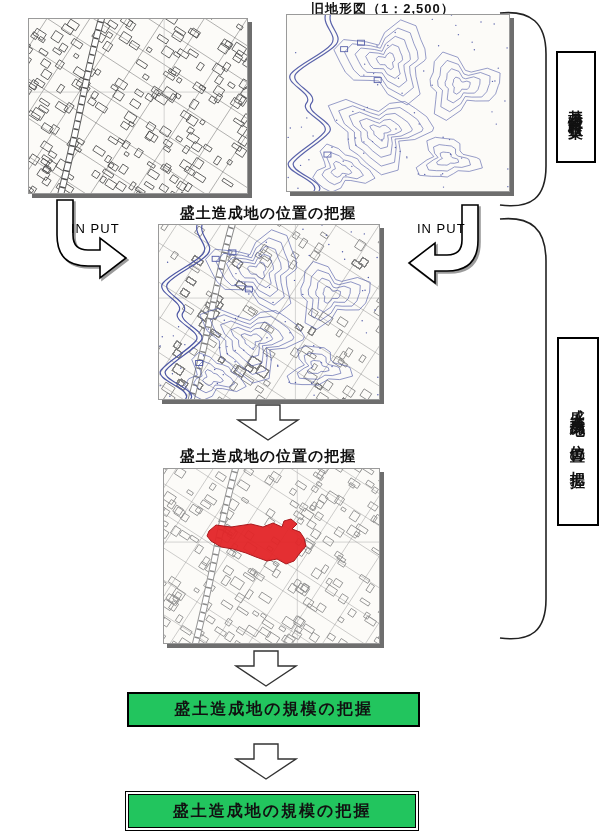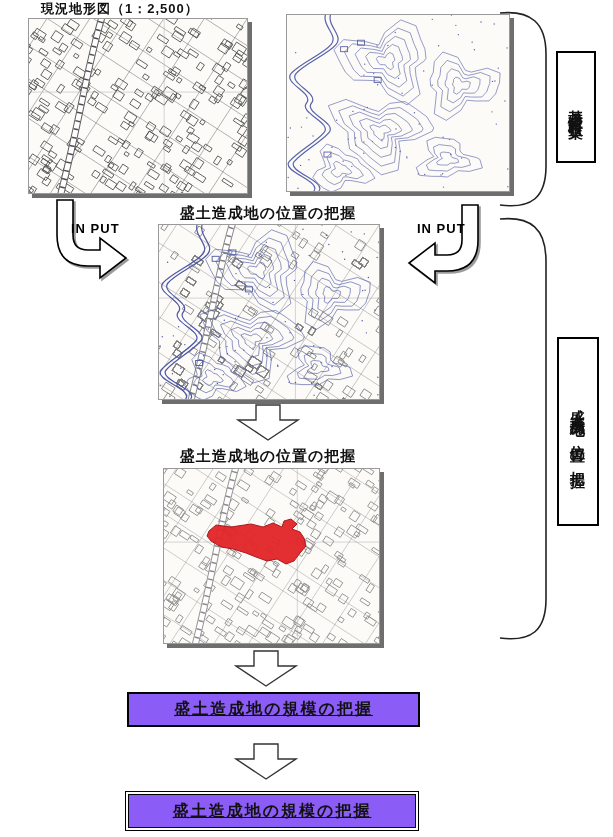--- a/index.html
+++ b/index.html
@@ -5,33 +5,32 @@
   html,body{margin:0;padding:0;background:#fff;}
   .stage{position:relative;width:613px;height:837px;background:#ffffff;overflow:hidden;
          font-family:"Liberation Sans",sans-serif;color:#111;}
   .abs{position:absolute;}
   .map-title{font-weight:bold;font-size:13px;letter-spacing:1px;white-space:nowrap;}
   .map-title.big{font-size:15px;}
   .map-frame{background:#fcfbf8;border:1px solid #9a9a9a;box-shadow:4px 4px 0 #6e6e6e;}
   .vlabel{writing-mode:vertical-rl;text-orientation:upright;border:2px solid #000;background:#fff;
           display:flex;align-items:center;justify-content:center;font-weight:bold;font-size:15px;
           letter-spacing:3px;line-height:1;}
-  .inputlabel{font-weight:bold;font-size:13px;letter-spacing:1px;white-space:pre;color:#000;}
-  .flow-box{border:2px solid #000;background:#8b5cf6;display:flex;align-items:center;justify-content:center;
-            font-weight:bold;font-size:16px;letter-spacing:2px;text-decoration:underline;}
+  .inputlabel{font-weight:normal;font-size:13px;letter-spacing:1px;white-space:pre;color:#000;}
+  .flow-box{border:2px solid #000;background:#22c55e;display:flex;align-items:center;justify-content:center;
+            font-weight:bold;font-size:16px;letter-spacing:2px;}
   .flow-box.double{border:1px solid #000;box-shadow:inset 0 0 0 2px #fff, inset 0 0 0 3px #000;}
   .curve-arrow{filter:drop-shadow(2px 2px 0px #9b9b9b);}
   svg{display:block;}
 </style>
 </head>
 <body>
 
 <div class="stage">
 
-  <div class="abs map-title" style="left:41px;top:0px;">現況地形図（1：2,500）</div>
   <svg class="abs map-frame" style="left:28px;top:18px;" width="218" height="174" viewBox="0 0 218 174">
       <g transform="rotate(33 109 87)">
         <line x1="-80" y1="-80" x2="-80" y2="254" stroke="#4f4f4f" stroke-width="0.6" opacity="0.65"></line>
         <line x1="-46" y1="-80" x2="-46" y2="254" stroke="#4f4f4f" stroke-width="0.6" opacity="0.65"></line>
         <line x1="-15" y1="-80" x2="-15" y2="254" stroke="#4f4f4f" stroke-width="0.6" opacity="0.65"></line>
         <line x1="21" y1="-80" x2="21" y2="254" stroke="#4f4f4f" stroke-width="0.6" opacity="0.65"></line>
         <line x1="52" y1="-80" x2="52" y2="254" stroke="#4f4f4f" stroke-width="0.6" opacity="0.65"></line>
         <line x1="83" y1="-80" x2="83" y2="254" stroke="#4f4f4f" stroke-width="0.6" opacity="0.65"></line>
         <line x1="117" y1="-80" x2="117" y2="254" stroke="#4f4f4f" stroke-width="0.6" opacity="0.65"></line>
         <line x1="153" y1="-80" x2="153" y2="254" stroke="#4f4f4f" stroke-width="0.6" opacity="0.65"></line>
@@ -498,20 +497,21 @@
         <rect x="-52.70495915073201" y="112.50167786912141" width="11.728266719602173" height="4.901927233627964" fill="none" stroke="#4f4f4f" stroke-width="0.8"></rect>
         <rect x="64.60010033687581" y="105.48066838340867" width="6.853007317917891" height="5.964705707023249" fill="none" stroke="#4f4f4f" stroke-width="0.8"></rect>
       </g>
       <path d="M 74.12 -6 C 56.68 52.199999999999996, 52.32 95.7, 30.520000000000003 180" fill="none" stroke="#4f4f4f" stroke-width="7" opacity="0.9"></path>
       <path d="M 74.12 -6 C 56.68 52.199999999999996, 52.32 95.7, 30.520000000000003 180" fill="none" stroke="#fff" stroke-width="5"></path>
       <path d="M 74.12 -6 C 56.68 52.199999999999996, 52.32 95.7, 30.520000000000003 180" fill="none" stroke="#4f4f4f" stroke-width="5" stroke-dasharray="1.5 7"></path>
       <line x1="0" y1="73.08" x2="218" y2="73.08" stroke="#aaa" stroke-width="0.5"></line>
       <line x1="135.16" y1="0" x2="135.16" y2="174" stroke="#aaa" stroke-width="0.5"></line>
     </svg>
 
+  <div class="abs map-title" style="left:311px;top:0px;">旧地形図（1：2,500）</div>
   <svg class="abs map-frame" style="left:286px;top:14px;" width="222" height="176" viewBox="0 0 222 176">
       <path d="M 39.96 -4 C 31.96 9.777777777777775, 52.19494965783466 19.555555555555554, 44.19494965783466 29.333333333333332 C 36.19494965783466 39.11111111111111, 11.99352680048299 48.888888888888886, 3.9935268004829894 58.666666666666664 C -4.006473199517011 68.44444444444444, 27.52291750573685 78.22222222222223, 19.52291750573685 88 C 11.52291750573685 97.77777777777777, 45.14089998328764 107.55555555555554, 37.14089998328764 117.33333333333333 C 29.14089998328764 127.1111111111111, 10.16476366815768 136.88888888888889, 2.1647636681576796 146.66666666666666 C -5.835236331842321 156.44444444444446, 34.85034580338643 166.22222222222223, 26.85034580338643 176" fill="none" stroke="#5a63ab" stroke-width="1.2"></path>
       <path d="M 39.96 -4 C 31.96 9.777777777777775, 52.19494965783466 19.555555555555554, 44.19494965783466 29.333333333333332 C 36.19494965783466 39.11111111111111, 11.99352680048299 48.888888888888886, 3.9935268004829894 58.666666666666664 C -4.006473199517011 68.44444444444444, 27.52291750573685 78.22222222222223, 19.52291750573685 88 C 11.52291750573685 97.77777777777777, 45.14089998328764 107.55555555555554, 37.14089998328764 117.33333333333333 C 29.14089998328764 127.1111111111111, 10.16476366815768 136.88888888888889, 2.1647636681576796 146.66666666666666 C -5.835236331842321 156.44444444444446, 34.85034580338643 166.22222222222223, 26.85034580338643 176" fill="none" stroke="#5a63ab" stroke-width="1.2" transform="translate(5,0)"></path>
       <path d="M 107.4 45.8 L 105.6 47.1 L 105.7 48.9 L 106.5 52.4 L 103.9 54.6 L 100.1 52.5 L 98.3 49.8 L 96.3 49.7 L 93.3 49.6 L 91.6 48.0 L 90.5 46.1 L 89.3 43.6 L 91.2 41.5 L 95.8 42.0 L 98.3 42.6 L 99.4 40.1 L 102.7 37.6 L 105.7 38.8 L 106.7 41.5 L 107.5 43.4 L 107.7 45.3 Z" fill="none" stroke="#5a63ab" stroke-width="0.7" opacity="0.9"></path>
       <path d="M 114.9 45.8 L 111.2 48.5 L 111.5 52.0 L 113.2 59.1 L 108.0 63.4 L 100.3 59.2 L 96.7 53.8 L 92.7 53.6 L 86.6 53.5 L 83.3 50.3 L 81.1 46.3 L 78.7 41.4 L 82.6 37.3 L 91.7 38.2 L 96.6 39.5 L 99.0 34.5 L 105.4 29.4 L 111.5 31.8 L 113.4 37.2 L 115.1 41.0 L 115.6 44.8 Z" fill="none" stroke="#5a63ab" stroke-width="0.7" opacity="0.9"></path>
       <path d="M 122.4 45.8 L 116.9 49.8 L 117.3 55.1 L 119.8 65.8 L 112.0 72.2 L 100.5 65.9 L 95.1 57.9 L 89.1 57.6 L 80.0 57.4 L 75.0 52.6 L 71.8 46.6 L 68.1 39.2 L 73.9 33.0 L 87.7 34.5 L 95.0 36.3 L 98.5 28.9 L 108.2 21.3 L 117.4 24.8 L 120.2 32.9 L 122.7 38.7 L 123.4 44.3 Z" fill="none" stroke="#5a63ab" stroke-width="0.7" opacity="0.9"></path>
       <path d="M 129.9 45.8 L 122.6 51.2 L 123.1 58.2 L 126.5 72.5 L 116.1 81.1 L 100.6 72.6 L 93.5 61.9 L 85.6 61.5 L 73.3 61.3 L 66.7 54.9 L 62.4 46.9 L 57.5 37.0 L 65.3 28.8 L 83.6 30.7 L 93.4 33.2 L 98.0 23.2 L 110.9 13.1 L 123.2 17.8 L 126.9 28.6 L 130.3 36.3 L 131.2 43.8 Z" fill="none" stroke="#5a63ab" stroke-width="0.7" opacity="0.9"></path>
       <path d="M 137.4 45.8 L 128.2 52.6 L 129.0 61.3 L 133.1 79.2 L 120.1 89.9 L 100.8 79.3 L 91.9 66.0 L 82.0 65.4 L 66.7 65.1 L 58.4 57.2 L 53.0 47.2 L 46.9 34.8 L 56.6 24.6 L 79.5 26.9 L 91.7 30.1 L 97.6 17.6 L 113.7 4.9 L 129.0 10.8 L 133.7 24.3 L 137.9 33.9 L 139.0 43.3 Z" fill="none" stroke="#5a63ab" stroke-width="0.7" opacity="0.9"></path>
       <path d="M 182.7 70.4 L 182.0 72.5 L 180.4 74.3 L 177.0 74.3 L 174.9 74.1 L 173.3 76.6 L 169.7 79.2 L 166.7 77.5 L 167.1 74.0 L 167.3 72.0 L 165.8 70.6 L 165.6 68.8 L 166.4 67.1 L 166.7 64.4 L 168.8 62.1 L 172.6 63.4 L 174.4 66.6 L 175.9 67.1 L 179.9 66.1 L 183.2 67.3 L 183.0 69.8 Z" fill="none" stroke="#5a63ab" stroke-width="0.7" opacity="0.9"></path>
       <path d="M 192.3 70.4 L 190.9 74.7 L 187.6 78.1 L 180.9 78.2 L 176.5 77.8 L 173.5 82.9 L 166.2 87.9 L 160.2 84.6 L 161.0 77.5 L 161.4 73.6 L 158.4 70.9 L 158.1 67.3 L 159.7 63.8 L 160.2 58.5 L 164.5 53.7 L 172.0 56.4 L 175.7 62.8 L 178.7 63.8 L 186.7 61.8 L 193.1 64.2 L 192.8 69.2 Z" fill="none" stroke="#5a63ab" stroke-width="0.7" opacity="0.9"></path>

